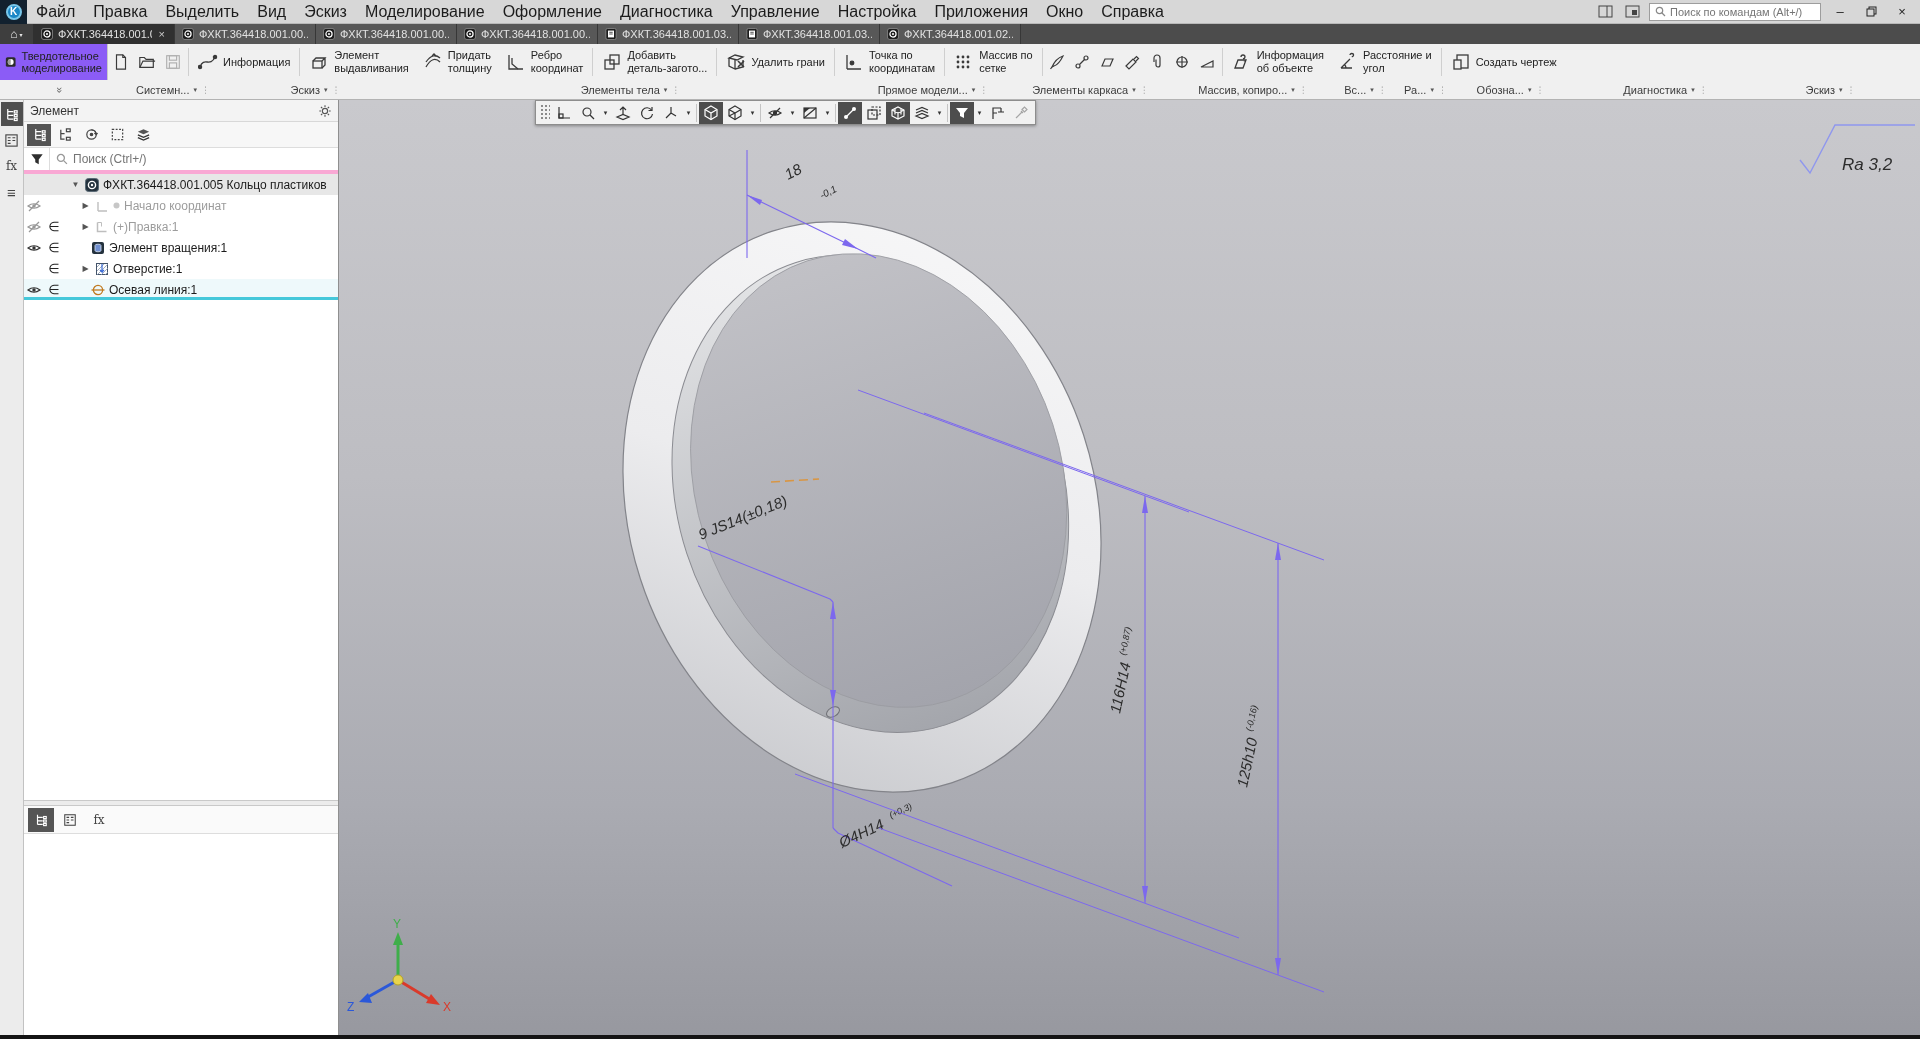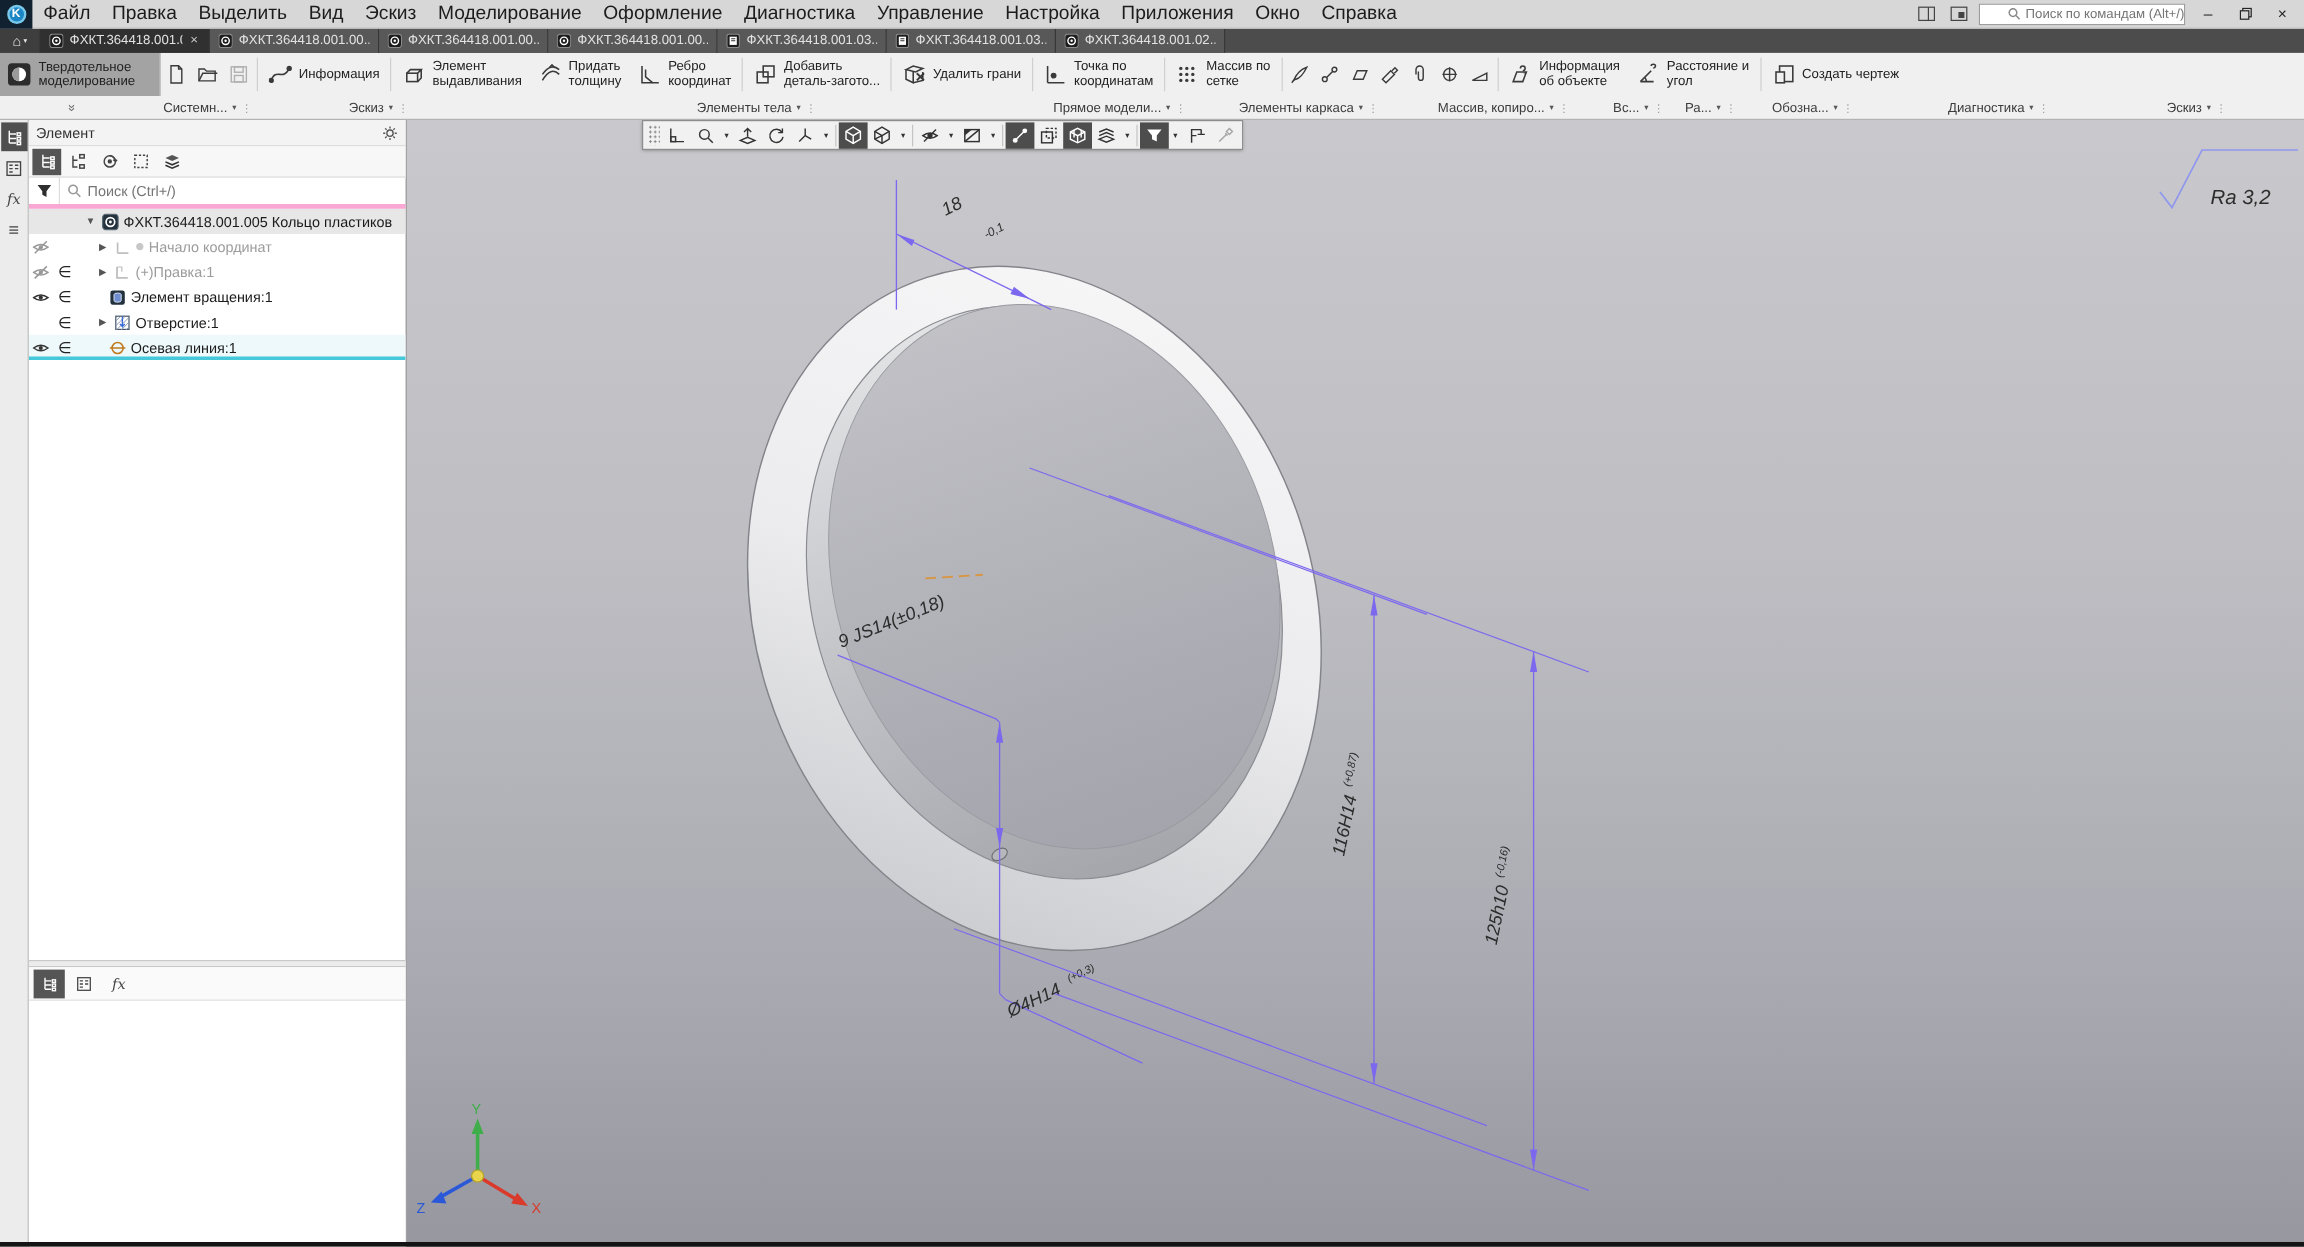--- a/index.html
+++ b/index.html
@@ -6,51 +6,51 @@
   html,body{width:1920px;height:1039px;overflow:hidden}
   body{font-family:"Liberation Sans",sans-serif;background:#9fa0a8;position:relative;font-size:12px}
   svg{display:block}
   
   .menubar{position:absolute;top:0;left:0;right:0;height:24px;background:#d7d7d7;border-bottom:1px solid #b9b9b9;display:flex;align-items:center;z-index:30}
   .logo{width:27px;height:24px;background:#12212f;display:flex;align-items:center;justify-content:center;cursor:pointer}
   .logo-circle{width:16px;height:16px;border-radius:50%;background:#1b86c5;border:2px solid #79c7ea;color:#fff;font-weight:bold;font-size:10px;display:flex;align-items:center;justify-content:center}
   .menu-item{padding:0 9px;height:24px;line-height:24px;color:#1c1c1c;font-size:16px;cursor:default}
   .menubar-right{margin-left:auto;display:flex;align-items:center;gap:7px;padding-right:6px}
   .mb-icon{width:20px;height:18px;display:flex;align-items:center;justify-content:center}
-  .cmd-search{width:172px;height:18px;background:#fff;border:1px solid #9d9d9d;display:flex;align-items:center;padding:0 23px;gap:4px}
+  .cmd-search{width:172px;height:18px;background:#fff;border:1px solid #9d9d9d;display:flex;align-items:center;padding:0 5px;gap:4px}
   .cmd-search input{border:0;outline:0;flex:1;font-size:11px;color:#444;font-family:"Liberation Sans",sans-serif;background:transparent}
   .winbtn{width:24px;height:20px;display:flex;align-items:center;justify-content:center;color:#222;font-size:13px}
   
   .tabbar{position:absolute;top:24px;left:0;right:0;height:20px;background:#4c4c4c;display:flex;align-items:stretch;z-index:29}
   .home-btn{width:34px;background:#3e3e3e;color:#e8e8e8;display:flex;align-items:center;justify-content:center;gap:2px;border-right:1px solid #303030;font-size:12px}
   .tab{width:141px;display:flex;align-items:center;gap:5px;padding:0 7px;background:#585858;border-right:1px solid #373737;color:#e2e2e2;font-size:11px;white-space:nowrap;overflow:hidden}
   .tab.active{background:#303030}
   .tab .tlbl{overflow:hidden;text-overflow:clip;flex:1}
   .tab .tclose{font-size:11px;color:#ccc;padding:0 2px}
   
   .ribbon{position:absolute;top:44px;left:0;right:0;height:36px;background:#f0f0f0;display:flex;align-items:center;z-index:28}
-  .mode-btn{height:36px;width:134px;background:#a3a3a3;display:flex;align-items:center;gap:5px;padding:0 5px;border-right:1px solid #c9c9c9;font-size:11px;line-height:1.1;color:#222}
+  .mode-btn{height:36px;width:108px;background:#8b5cf6;display:flex;align-items:center;gap:5px;padding:0 5px;border-right:1px solid #c9c9c9;font-size:11px;line-height:1.1;color:#222}
   .rsep{width:1px;height:28px;background:#cfcfcf;margin:0 2px;flex:none}
   .ficon{width:26px;height:30px;display:flex;align-items:center;justify-content:center}
   .ficon.disabled{opacity:.35}
   .rbtn{height:36px;display:flex;align-items:center;gap:5px;padding:0 7px;font-size:11px;line-height:1.15;color:#222;white-space:nowrap}
   .rlabel{display:flex;flex-direction:column}
   .sicon{width:25px;height:30px;display:flex;align-items:center;justify-content:center}
   
   .groups{position:absolute;top:80px;left:0;right:0;height:20px;background:#f0f0f0;border-bottom:1px solid #b3b3b3;display:flex;align-items:center;font-size:11px;color:#3c3c3c;z-index:27}
   .gcell{height:20px;display:flex;align-items:center;justify-content:center;gap:4px;flex:none}
   .gcaret{font-size:7px;color:#555}
   .gdots{font-size:9px;color:#9a9a9a;letter-spacing:-1px}
   .collapse-ch{display:inline-block;transform:rotate(90deg);color:#666;font-size:11px}
   
   .lstrip{position:absolute;top:100px;left:0;bottom:0;width:24px;background:#ececec;border-right:1px solid #c2c2c2;display:flex;flex-direction:column;align-items:center;padding-top:2px;gap:2px;z-index:26}
   .lsbtn{width:22px;height:24px;display:flex;align-items:center;justify-content:center;color:#444}
   .lsbtn.active{background:#4f4f4f;color:#fff}
   .lsbtn.active svg *{stroke:#fff}
-  .fx-glyph{font-style:italic;font-family:"DejaVu Serif",serif;font-size:12px}
+  .fx-glyph{font-family:"DejaVu Serif",serif;font-size:12px}
   
   .panel{position:absolute;top:100px;left:24px;width:315px;bottom:0;background:#fff;border-right:1px solid #8f8f8f;display:flex;flex-direction:column;z-index:25}
   .phead{height:22px;background:#f3f3f3;border-bottom:1px solid #d8d8d8;display:flex;align-items:center;padding:0 6px;color:#333}
   .phead .ptitle{flex:1}
   .picons{height:26px;background:#f7f7f7;border-bottom:1px solid #ddd;display:flex;align-items:center;gap:2px;padding:0 3px}
   .pibtn{width:24px;height:22px;display:flex;align-items:center;justify-content:center}
   .pibtn.active{background:#555}
   .pibtn.active svg *{stroke:#fff}
   .psearch{height:26px;border-bottom:4px solid #f9a8d4;display:flex;align-items:stretch}
   .funnel-btn{width:26px;display:flex;align-items:center;justify-content:center;border-right:1px solid #ddd}

